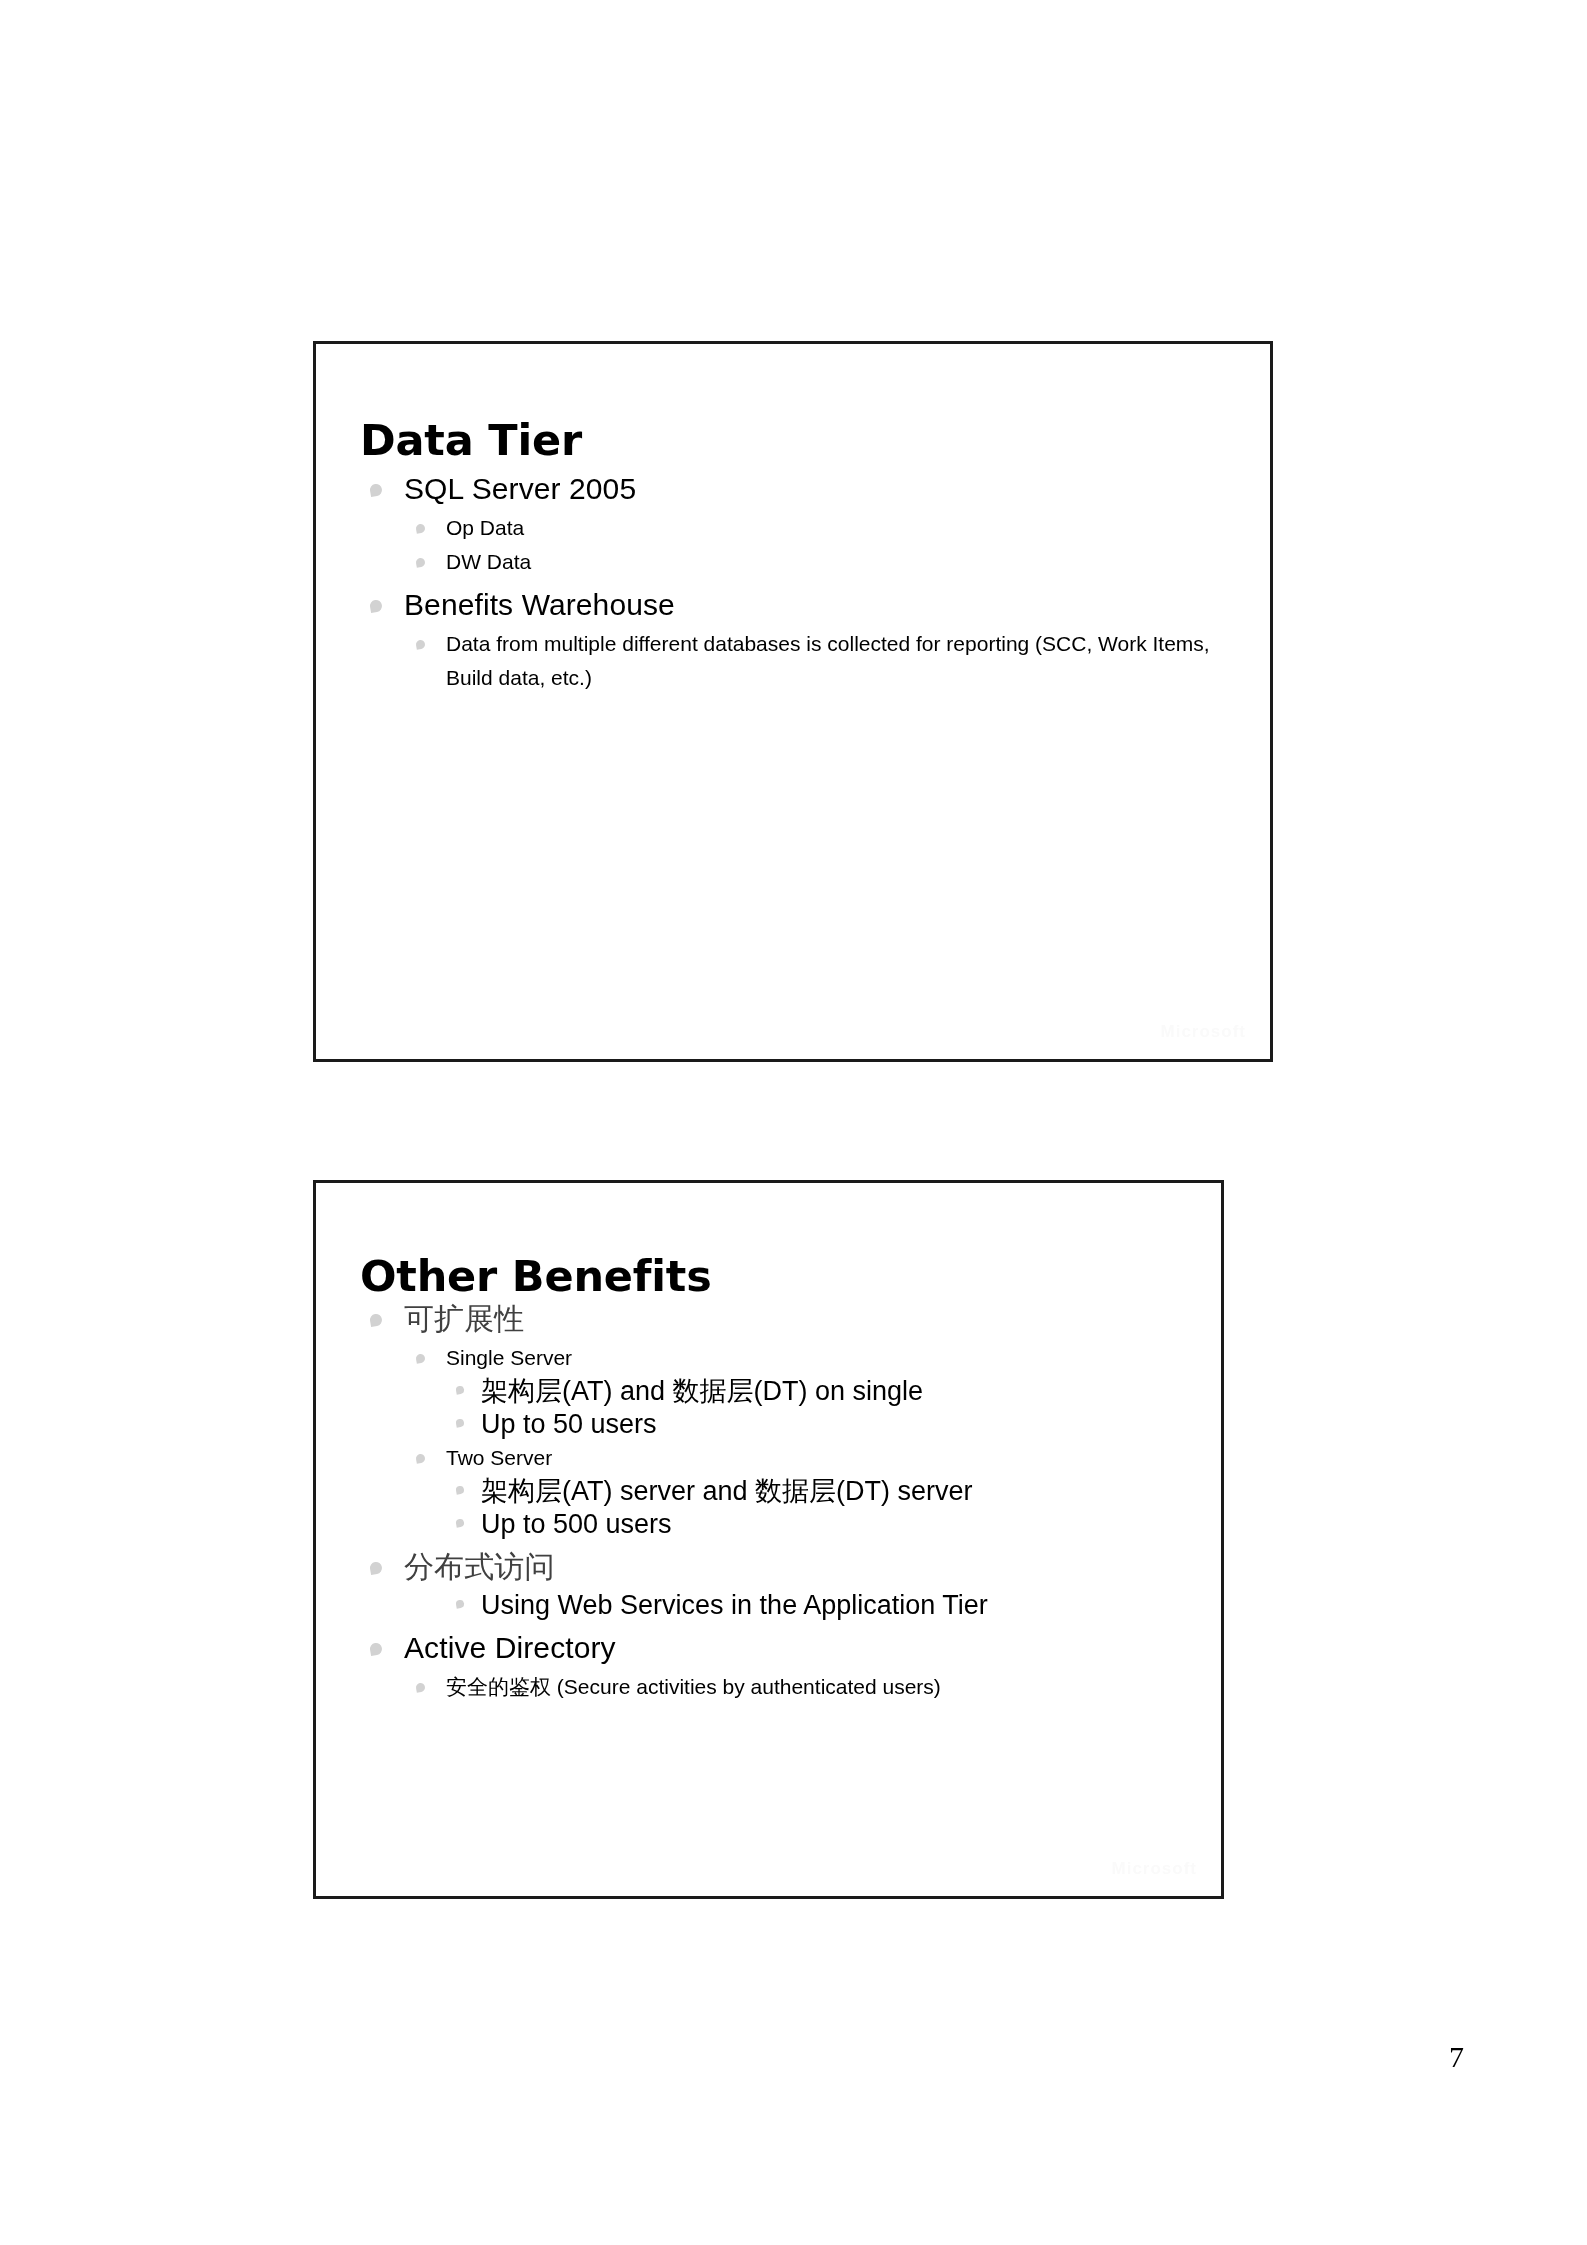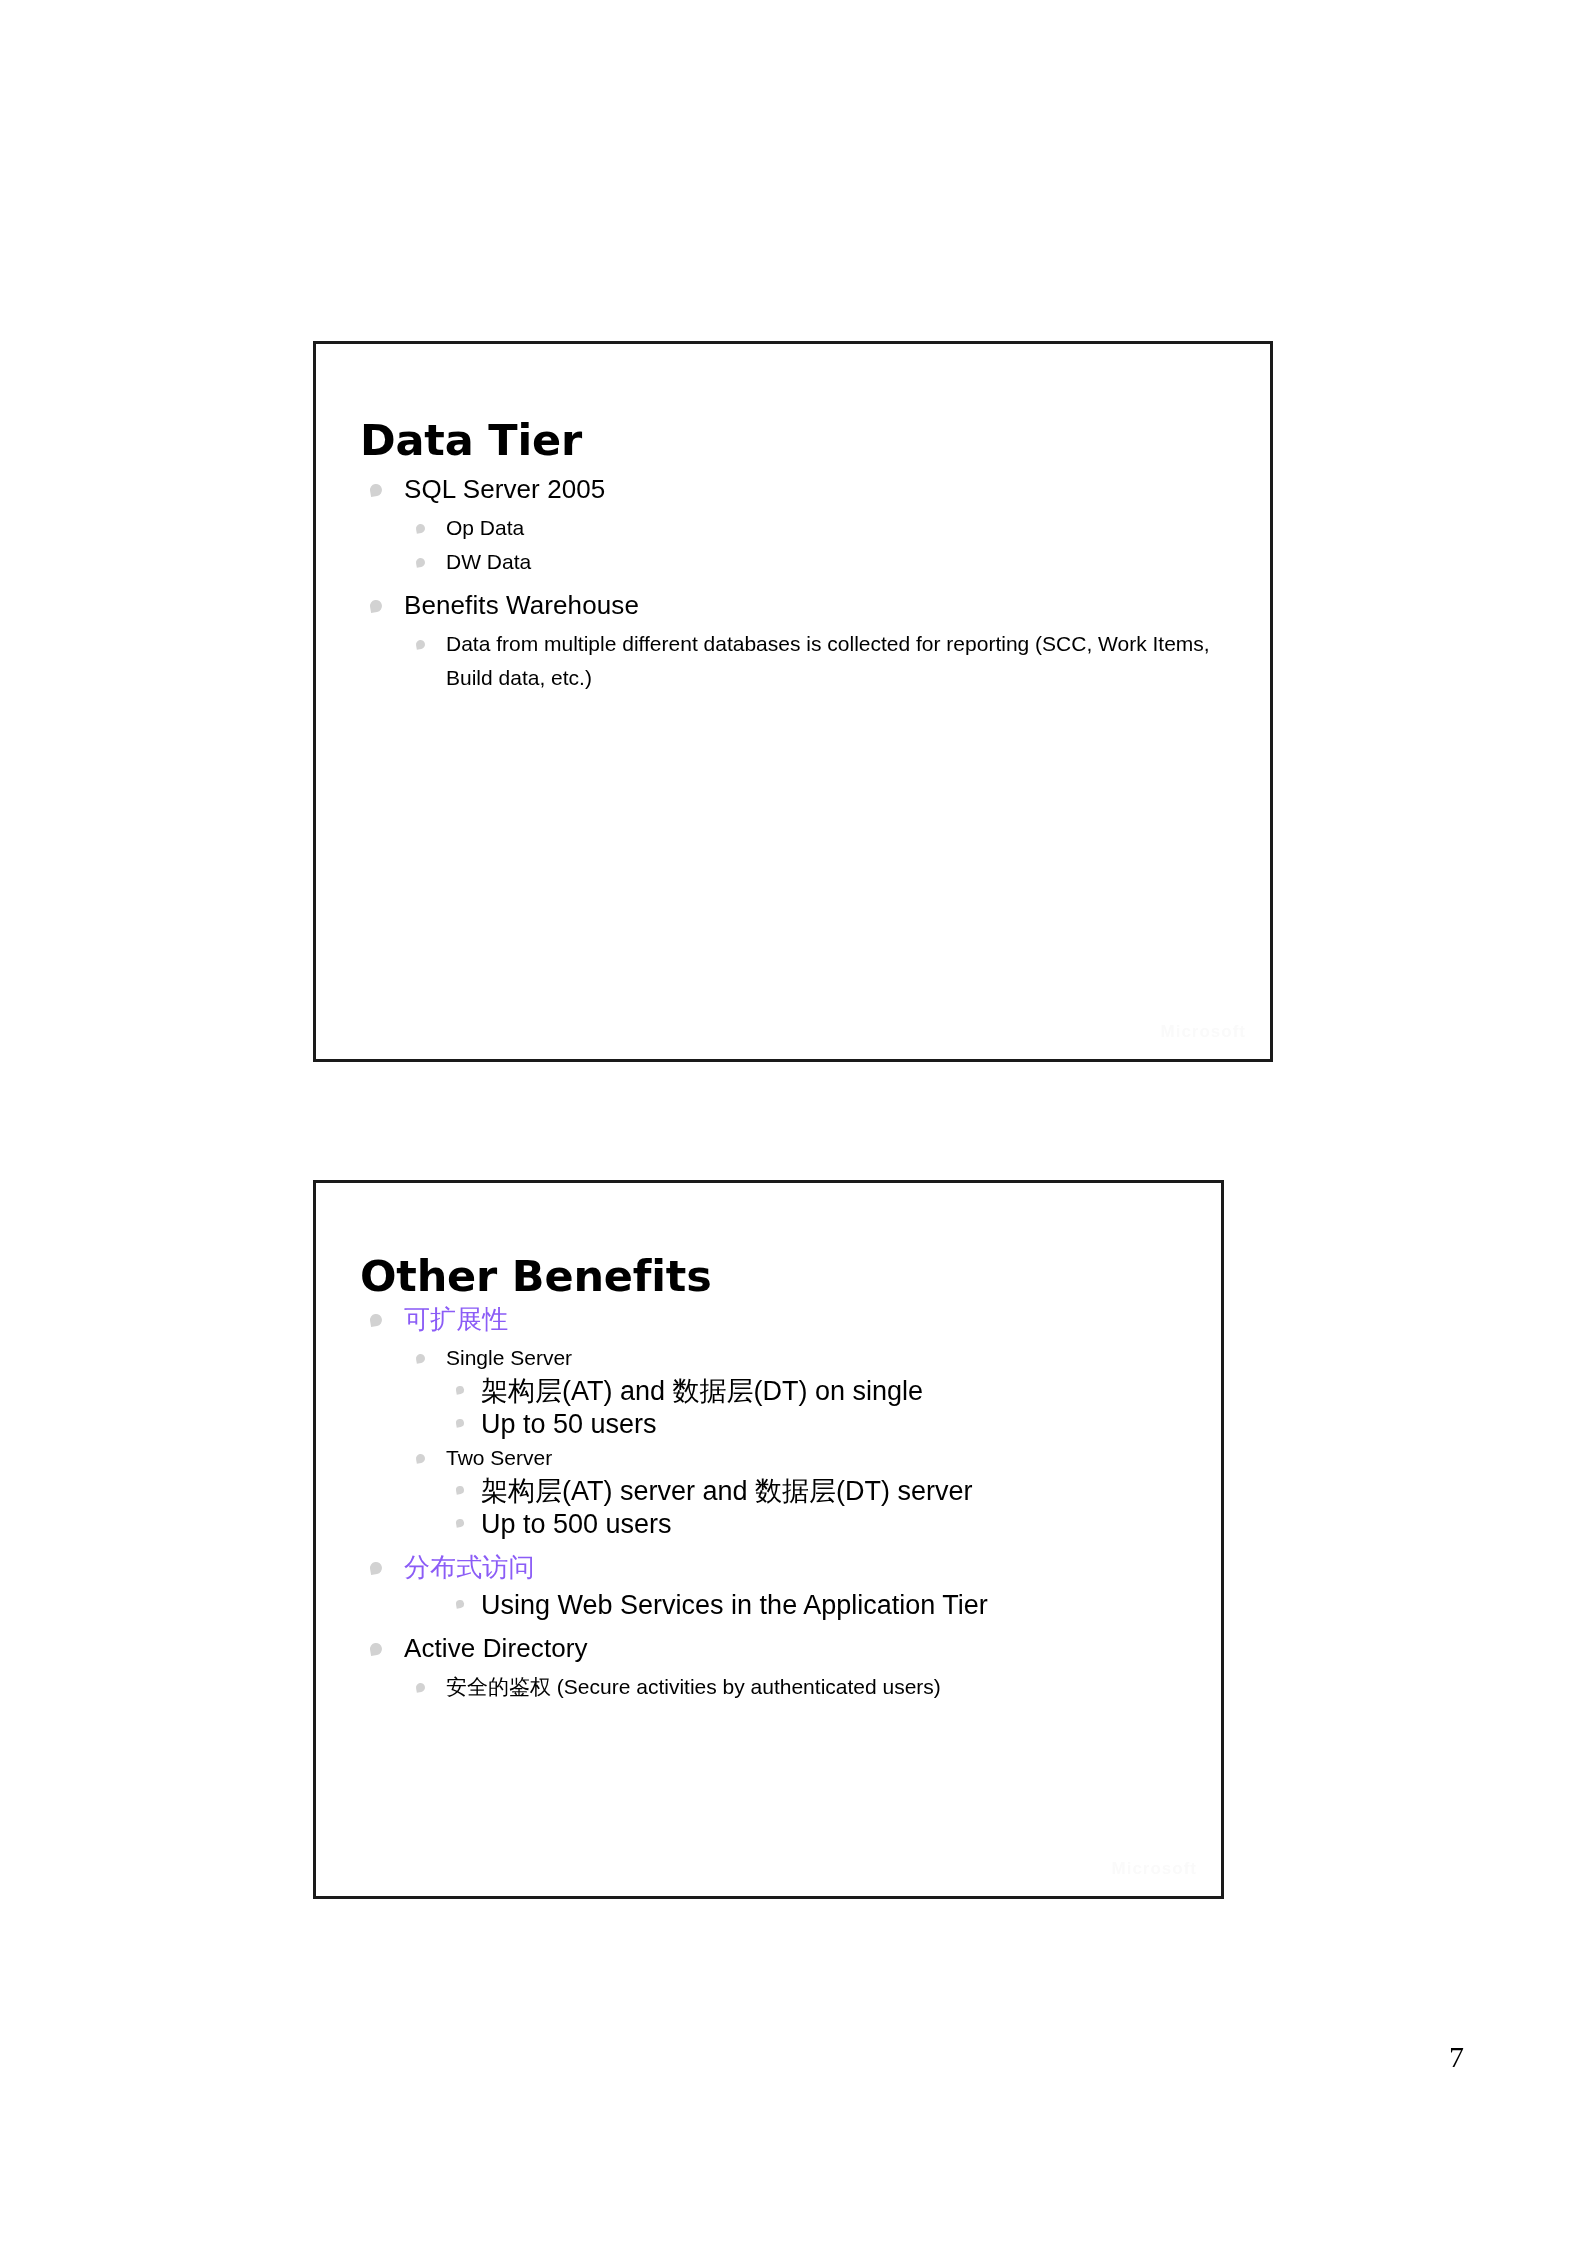--- a/index.html
+++ b/index.html
@@ -88,21 +88,21 @@
 
   .txt {
     display: block;
     color: #000000;
   }
 
   
   .lvl1 { margin: 0 0 0 0; padding: 0 0 0 44px; }
   .lvl1 > .marker { left: 10px; top: 17px; width: 12px; height: 12px; }
   .lvl1 > .txt {
-    font-size: 26px;
+    font-size: 30px;
     line-height: 44px;
     letter-spacing: 0.1px;
   }
 
   
   .lvl2 { padding: 0 0 0 86px; }
   .lvl2 > .marker { left: 56px; top: 13px; width: 9px; height: 9px; }
   .lvl2 > .txt {
     font-size: 21px;
     line-height: 34px;
@@ -113,21 +113,21 @@
   .lvl3 > .marker { left: 96px; top: 11px; width: 8px; height: 8px; }
   .lvl3 > .txt {
     font-size: 27px;
     line-height: 33px;
   }
   .spacer-sm { height: 4px; }
 
   
   .cjk {
     font-family: "DejaVu Sans", "Liberation Sans", sans-serif;
-    color: #8b5cf6;
+    color: #404040;
   }
 
   
   .watermark {
     position: absolute;
     right: 24px;
     bottom: 16px;
     width: 120px;
     height: 22px;
     font-size: 17px;

